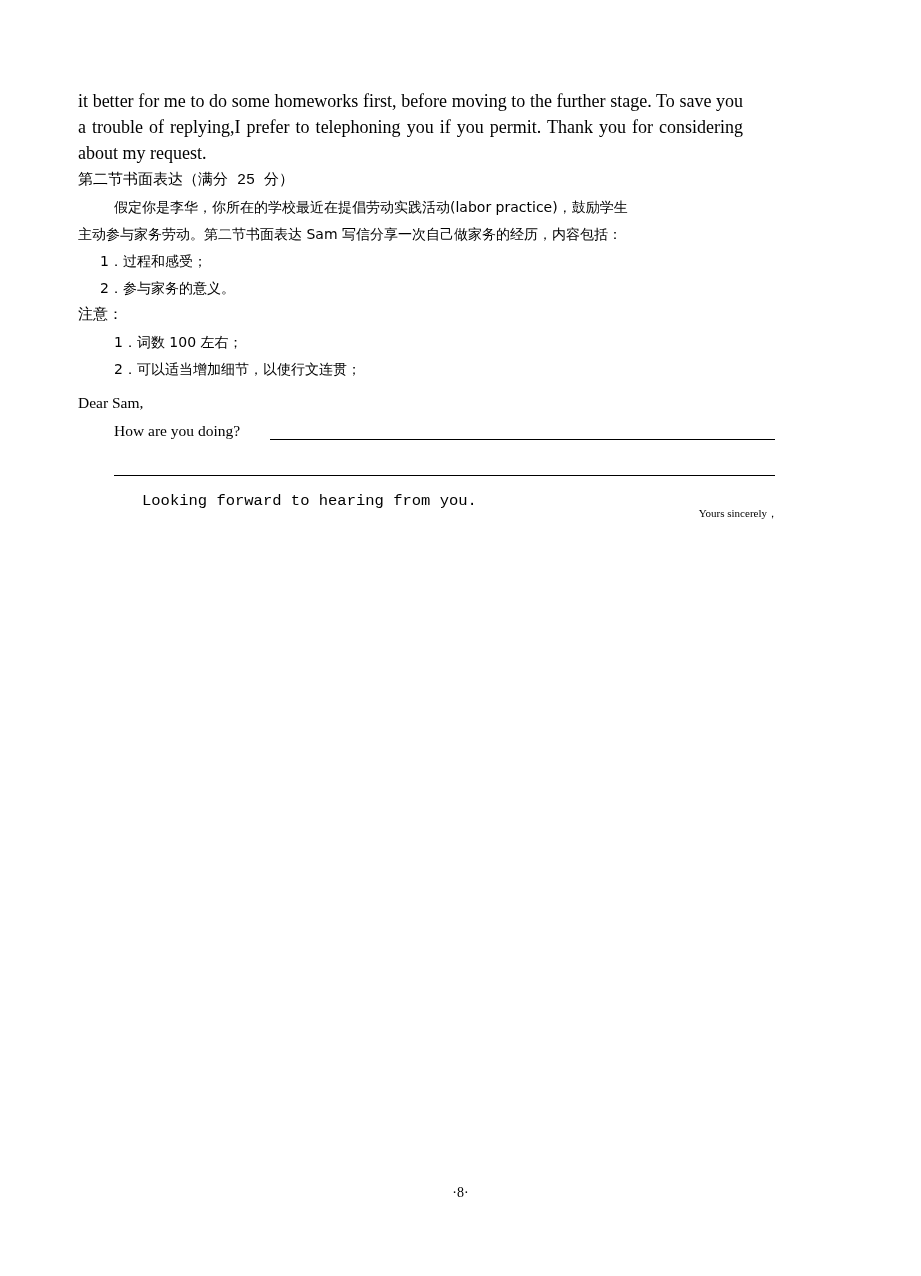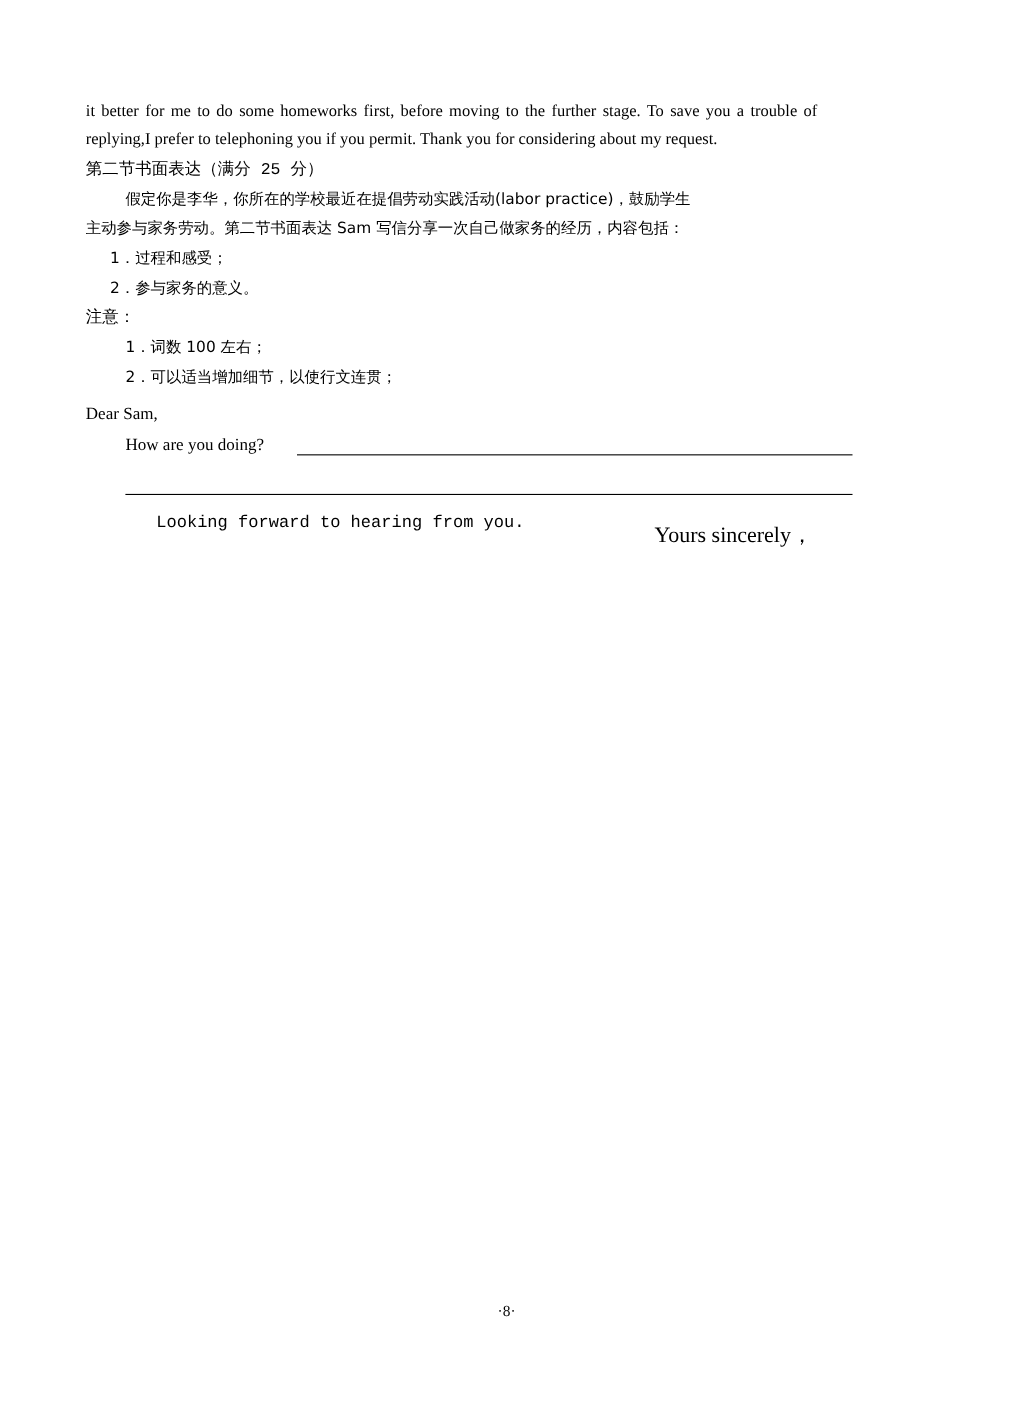--- a/index.html
+++ b/index.html
@@ -24,21 +24,21 @@
     background: #ffffff;
   }
   .content {
     position: absolute;
     left: 78px;
     top: 88px;
     width: 700px;
   }
   .para-en {
     font-family: "Liberation Serif", serif;
-    font-size: 15px;
+    font-size: 18px;
     line-height: 26px;
     text-align: justify;
     width: 665px;
     margin: 0;
   }
   .line-cn {
     font-family: Liberation Mono, monospace;
     font-size: 15px;
     line-height: 27px;
     margin: 0;
@@ -96,24 +96,25 @@
   .closing {
     position: absolute;
     left: 64px;
     top: 74px;
     font-family: Liberation Mono, monospace;
     font-size: 15.5px;
     line-height: 22px;
   }
   .sign-off {
     font-family: "Liberation Serif", serif;
-    font-size: 20px;
+    font-size: 11px;
     line-height: 26px;
     margin: 0;
     padding-left: 517px;
+    text-align: right;
   }
   .sign-name {
     font-family: "Liberation Serif", serif;
     font-size: 15.5px;
     line-height: 26px;
     margin: 0;
     padding-left: 535px;
   }
   .page-number {
     position: absolute;

